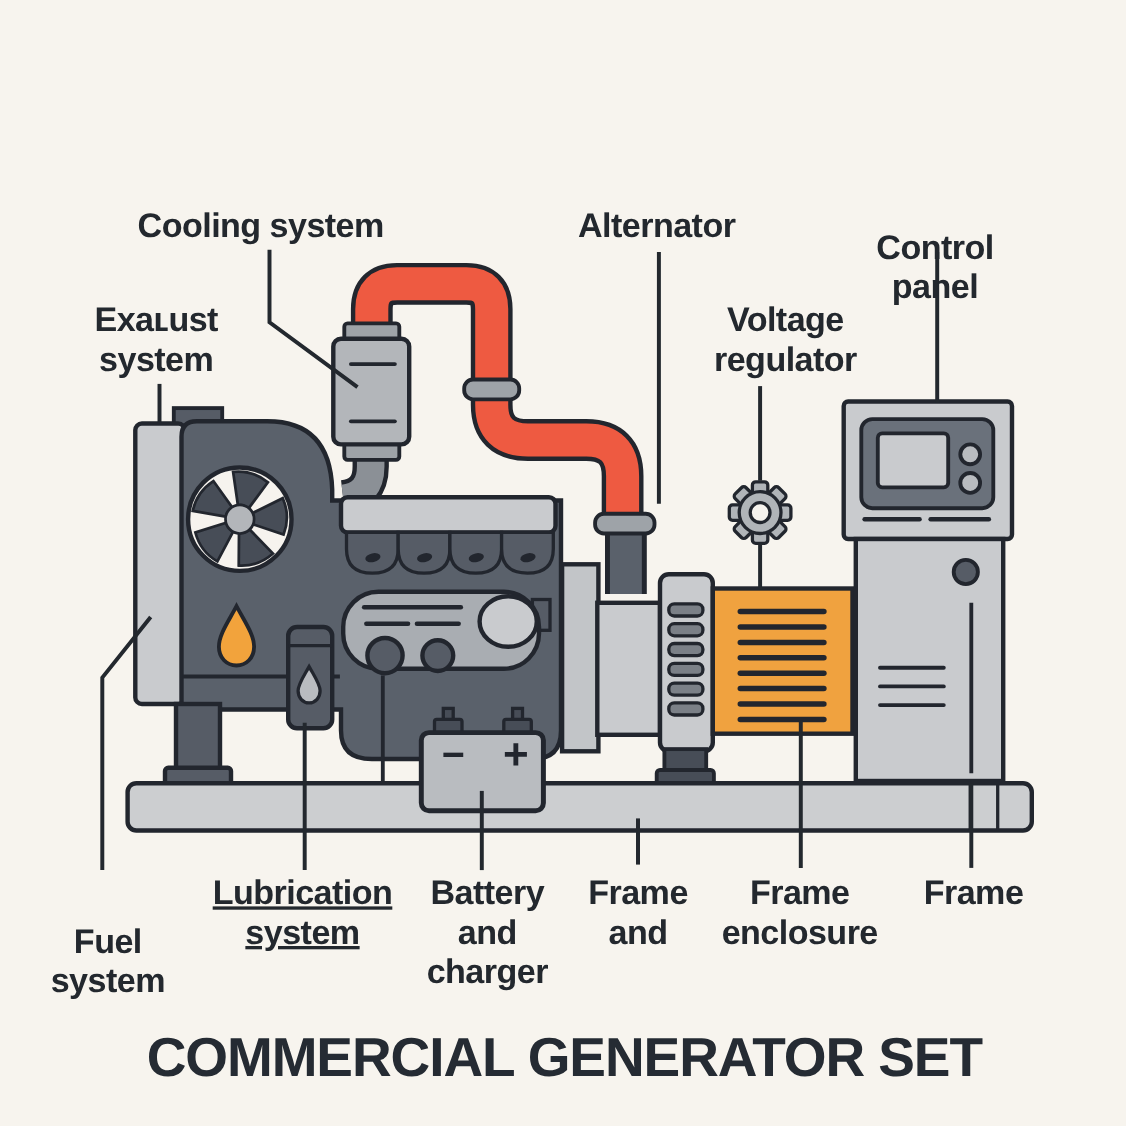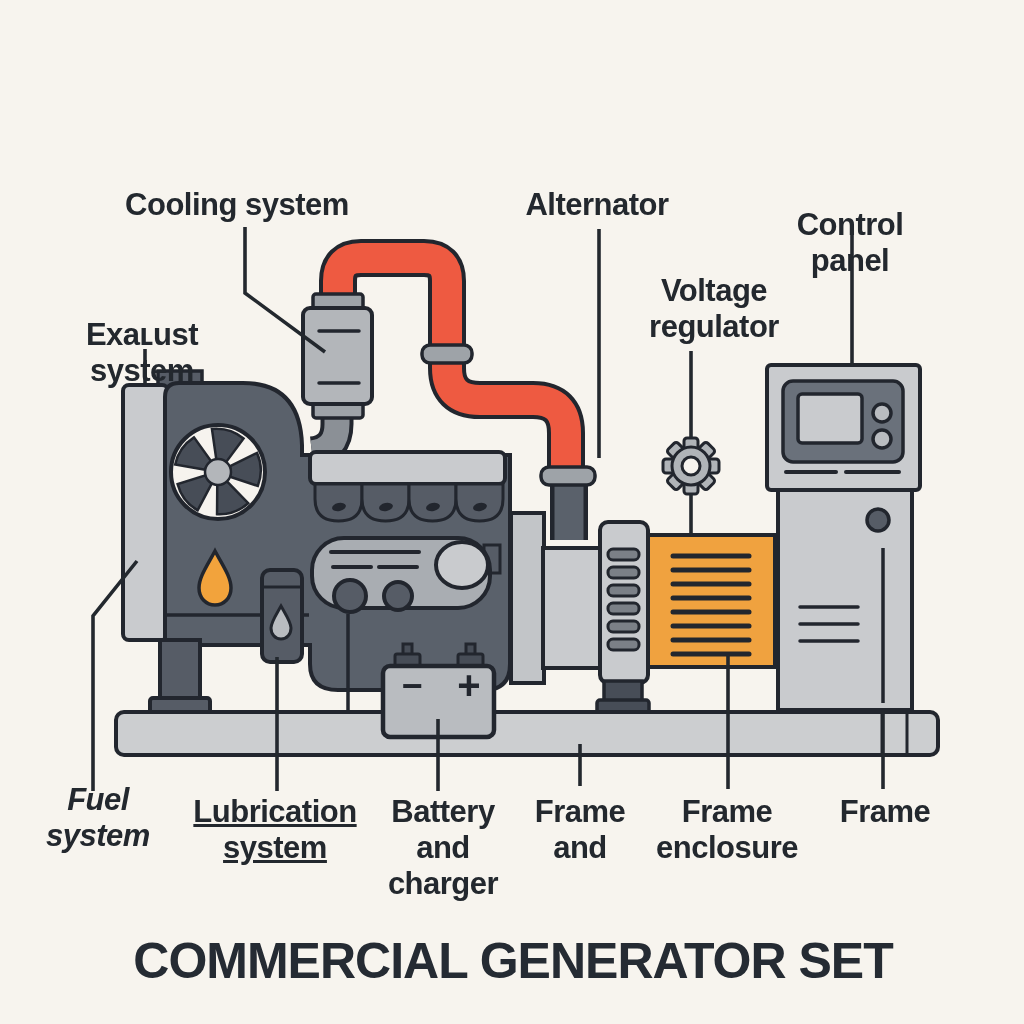--- a/index.html
+++ b/index.html
@@ -216,26 +216,26 @@
       <path d="M 580 786 L 580 744"></path>
       <path d="M 728 789 L 728 655"></path>
       <path d="M 883 789 L 883 712"></path>
     </g>
   </svg>
 
 
   <div class="lbl" style="left:237px;top:187px;">Cooling system</div>
   <div class="lbl" style="left:597px;top:187px;">Alternator</div>
   <div class="lbl" style="left:850px;top:187px;margin-top:20px;">Control panel</div>
-  <div class="lbl" style="left:142px;top:273px;margin-top:44px;">Exaʟust
+  <div class="lbl" style="left:142px;top:273px;">Exaʟust
 system</div>
   <div class="lbl" style="left:698px;top:273px;margin-left:16px;">Voltage
 regulator</div>
 
-  <div class="lbl" style="left:98px;top:782px;font-style:italic;">Fuel
+  <div class="lbl" style="left:98px;top:838px;">Fuel
 system</div>
   <div class="lbl" style="left:275px;top:794px;text-decoration:underline;">Lubrication
 system</div>
   <div class="lbl" style="left:443px;top:794px;">Battery
 and
 charger</div>
   <div class="lbl" style="left:580px;top:794px;">Frame
 and</div>
   <div class="lbl" style="left:727px;top:794px;">Frame
 enclosure</div>

